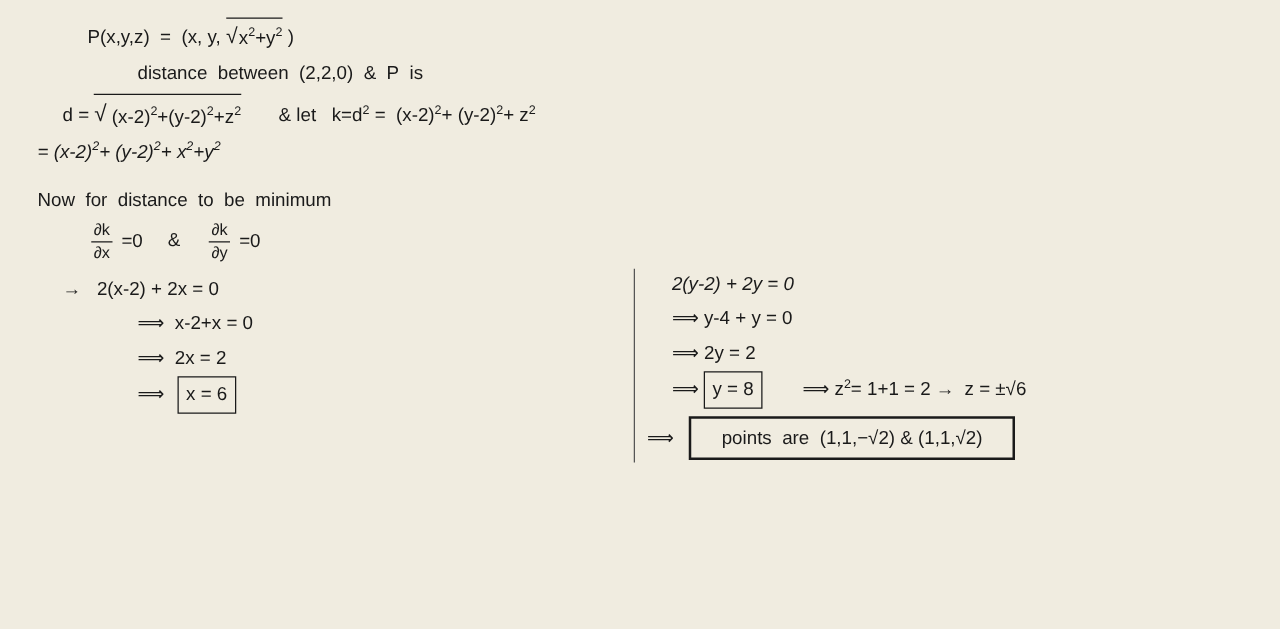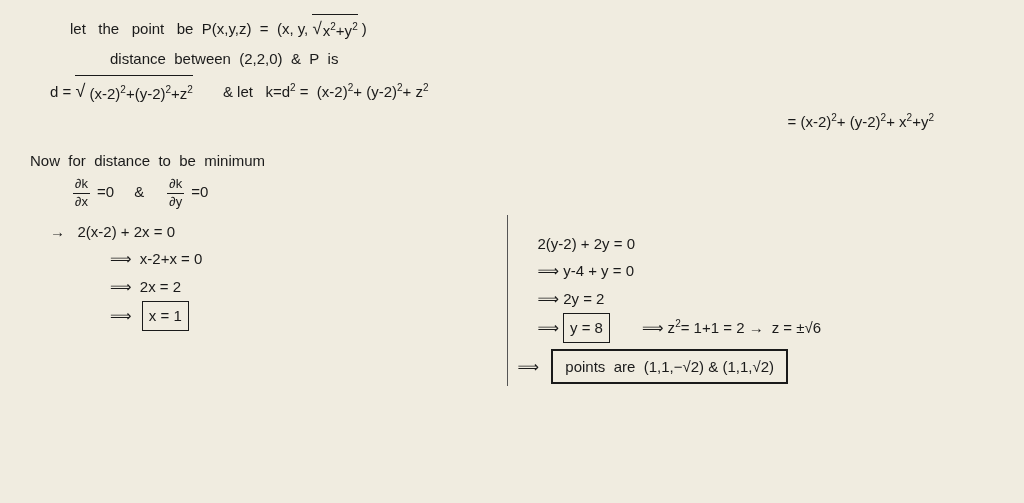--- a/index.html
+++ b/index.html
@@ -44,21 +44,21 @@
     .frac-num { border-bottom: 1px solid #1a1a1a; padding: 0 2px; line-height: 1.3; }
     .frac-den { padding: 0 2px; line-height: 1.3; }
     .boxed {
       border: 1.5px solid #1a1a1a;
       padding: 1px 6px;
       display: inline-block;
       margin: 0 2px;
     }
     .double-boxed {
       border: 2px solid #1a1a1a;
-      padding: 3px 12px;
+      padding: 3px 24px;
       display: inline-block;
       margin: 0 4px;
       font-size: 15px;
     }
     .section-gap2 { margin-top: 14px; }
     .two-col {
       display: flex;
       width: 100%;
     }
     .col-left {
@@ -72,21 +72,20 @@
       padding-left: 30px;
     }
   </style>
 </head>
 <body>
 
 <div class="page">
   <div class="math-content">
 
     <div class="line" style="margin-left:40px;">
-      <span>let&nbsp;&nbsp;&nbsp;the&nbsp;&nbsp;&nbsp;point&nbsp;&nbsp;&nbsp;be&nbsp;&nbsp;</span>
       <span>P(x,y,z)&nbsp;&nbsp;=&nbsp;&nbsp;(x, y,&nbsp;</span>
       <span style="display:inline-flex;align-items:flex-end;border-top:1.5px solid #1a1a1a;margin-top:4px;">
         <span style="font-size:17px;margin-right:1px;">√</span>
         <span>x<span class="sup">2</span>+y<span class="sup">2</span></span>
       </span>
       <span>&nbsp;)</span>
     </div>
 
     <div class="line indent2">
       <span>distance&nbsp;&nbsp;between&nbsp;&nbsp;(2,2,0)&nbsp;&nbsp;&amp;&nbsp;&nbsp;P&nbsp;&nbsp;is</span>
@@ -94,21 +93,21 @@
 
     <div class="line" style="margin-top:4px;">
       <span style="margin-left:20px;">d =&nbsp;</span>
       <span style="display:inline-flex;align-items:flex-end;border-top:1.5px solid #1a1a1a;">
         <span style="font-size:18px;">√</span>
         <span>&nbsp;(x-2)<span class="sup">2</span>+(y-2)<span class="sup">2</span>+z<span class="sup">2</span></span>
       </span>
       <span style="margin-left:30px;">&amp; let&nbsp;&nbsp;&nbsp;k=d<span class="sup">2</span>&nbsp;=&nbsp;&nbsp;(x-2)<span class="sup">2</span>+ (y-2)<span class="sup">2</span>+ z<span class="sup">2</span></span>
     </div>
 
-    <div class="line" style="justify-content:flex-end; padding-right:60px;">
+    <div class="line" style="padding-right:60px;font-style:italic;">
       <span>= (x-2)<span class="sup">2</span>+ (y-2)<span class="sup">2</span>+ x<span class="sup">2</span>+y<span class="sup">2</span></span>
     </div>
 
     <div class="line section-gap2">
       <span>Now&nbsp;&nbsp;for&nbsp;&nbsp;distance&nbsp;&nbsp;to&nbsp;&nbsp;be&nbsp;&nbsp;minimum</span>
     </div>
 
     <div class="line indent1" style="margin-bottom:4px;">
       <span>
         <span class="fraction">
@@ -134,26 +133,26 @@
           <span>→&nbsp;&nbsp;&nbsp;2(x-2) + 2x = 0</span>
         </div>
         <div class="line indent2">
           <span>⟹&nbsp;&nbsp;x-2+x = 0</span>
         </div>
         <div class="line indent2">
           <span>⟹&nbsp;&nbsp;2x = 2</span>
         </div>
         <div class="line indent2">
           <span>⟹&nbsp;&nbsp;</span>
-          <span class="boxed">x = 1</span>
+          <span class="boxed">x = 6</span>
         </div>
       </div>
 
       <div class="col-right">
-        <div class="line" style="margin-top:16px;">
+        <div class="line" style="margin-top:0;font-style:italic;">
           <span>2(y-2) + 2y = 0</span>
         </div>
         <div class="line">
           <span>⟹ y-4 + y = 0</span>
         </div>
         <div class="line">
           <span>⟹ 2y = 2</span>
         </div>
         <div class="line">
           <span>⟹</span>

